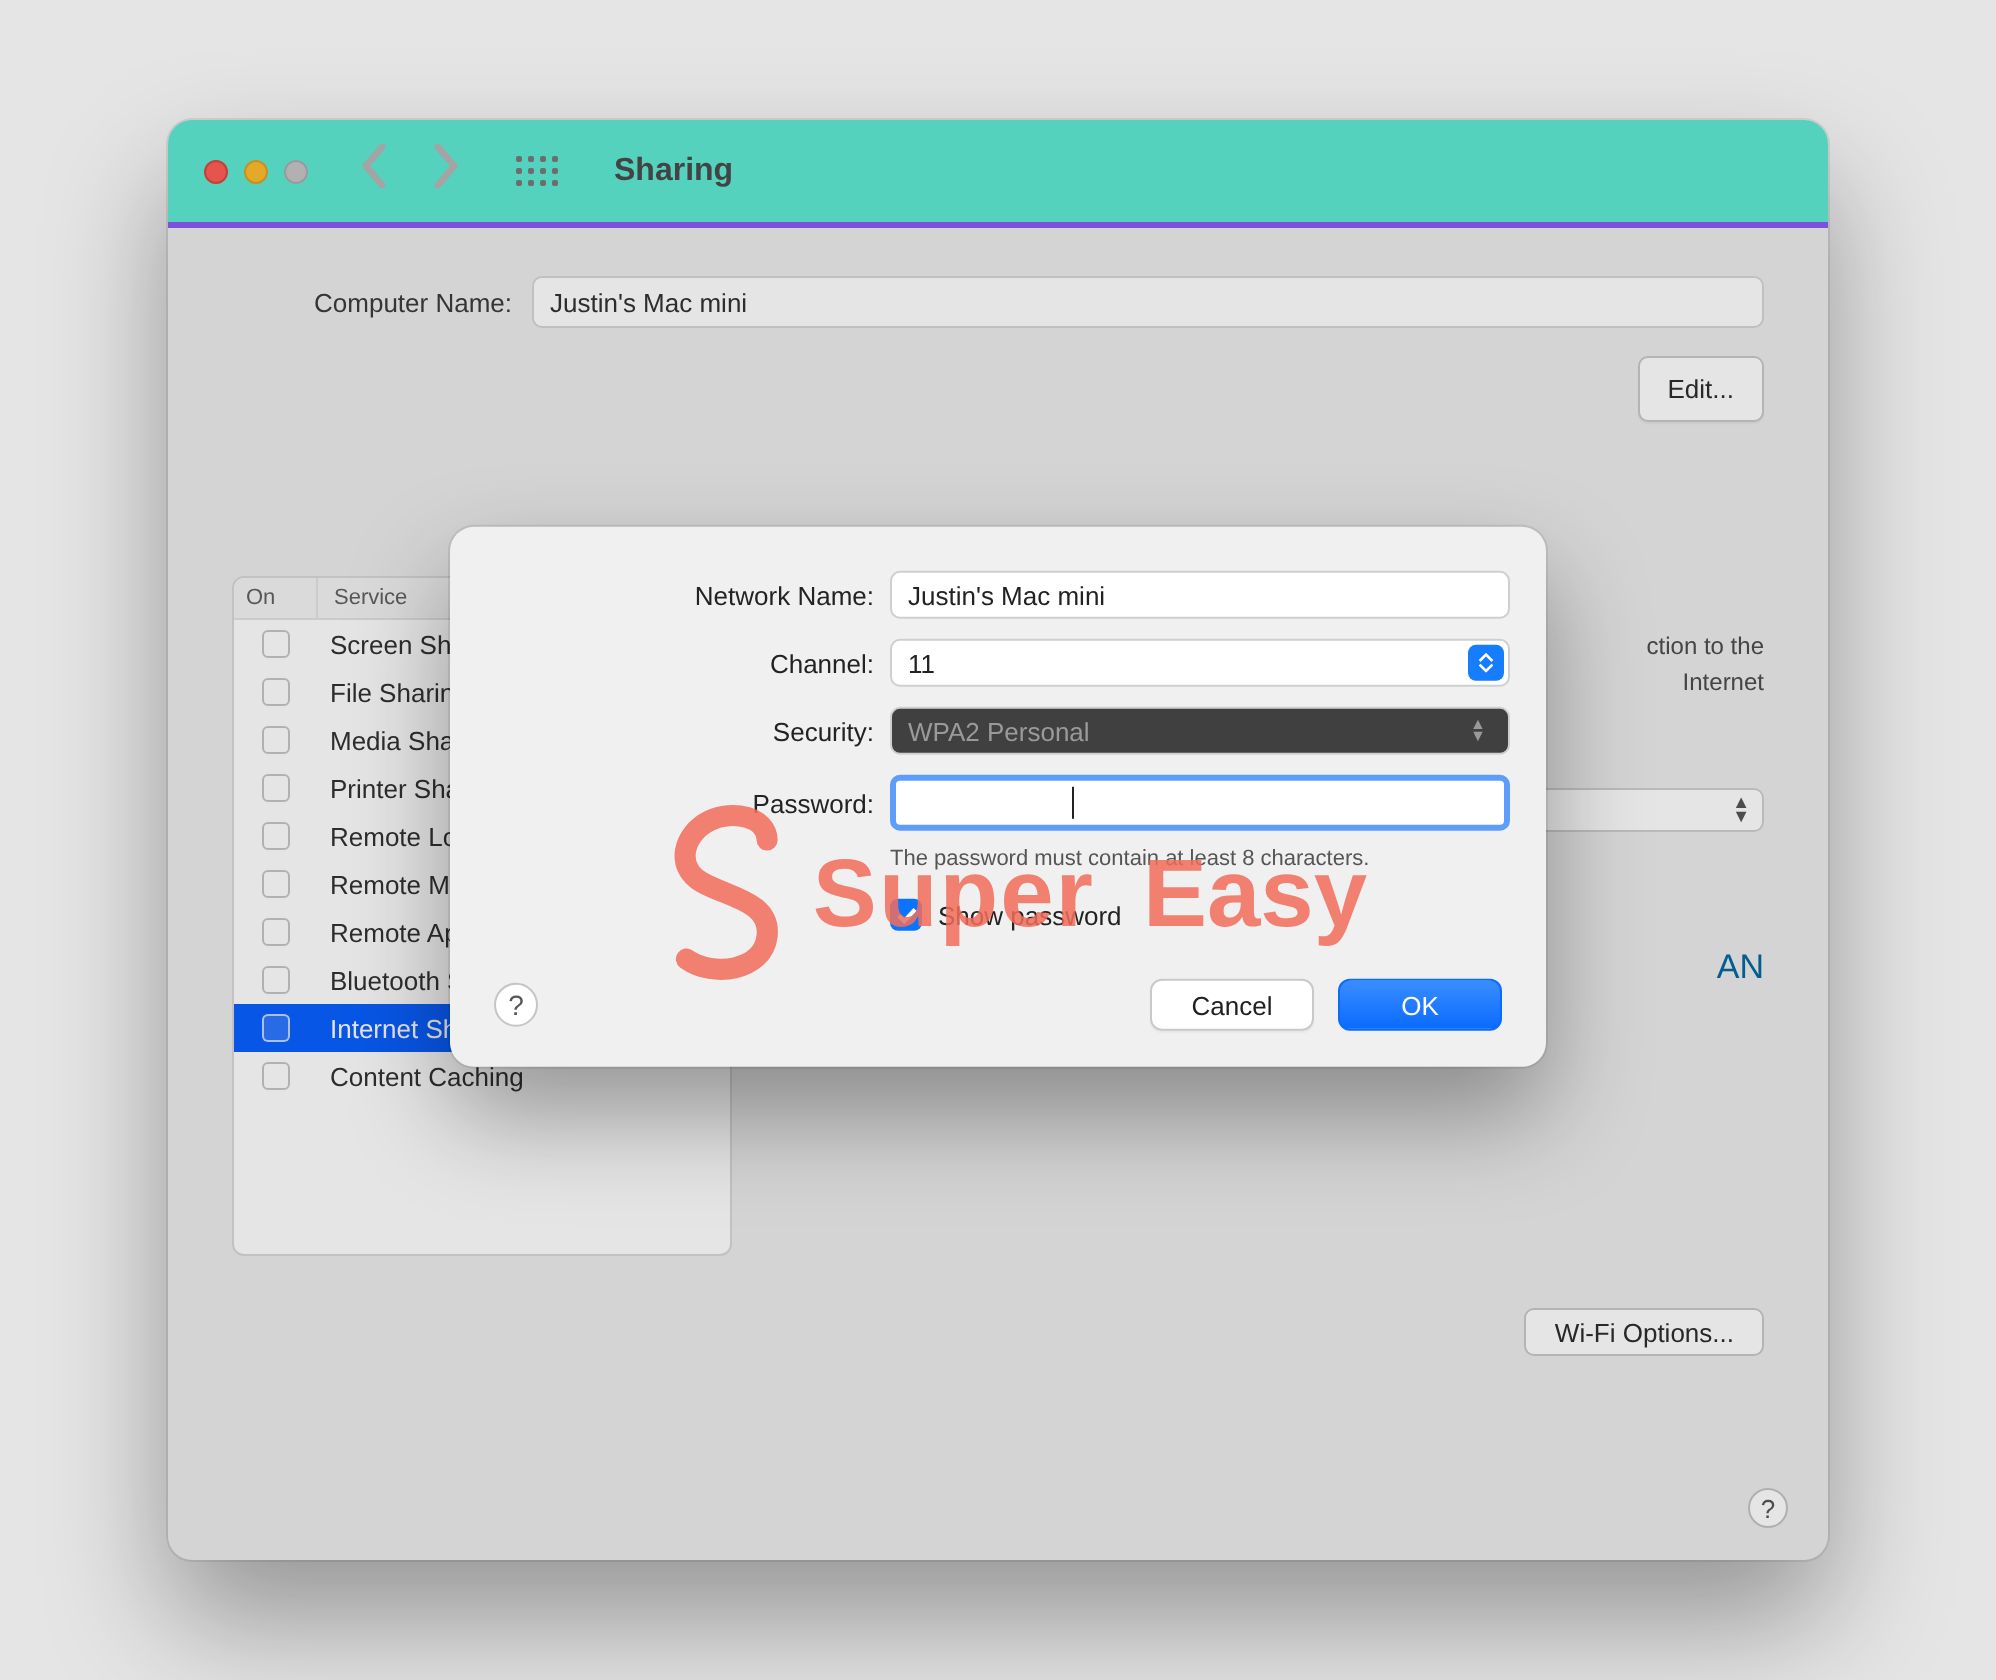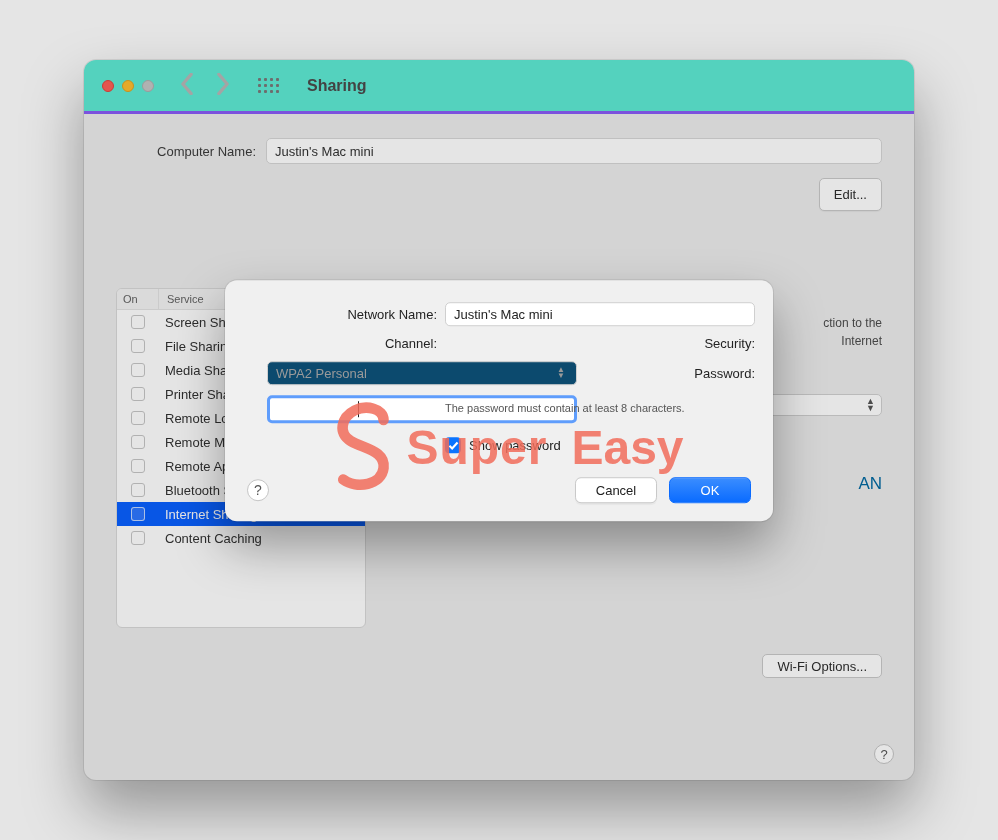--- a/index.html
+++ b/index.html
@@ -107,21 +107,21 @@
       height:24px; background:#fff; border:1px solid #cfcfcf; border-radius:5px; padding:0 8px; font-size:13px; color:#222; width: 310px;
     }
     .select-wrap {
       width: 310px;
       position: relative;
     }
     .select-box {
       height:24px; background:#fff; border:1px solid #cfcfcf; border-radius:5px; padding:0 8px;
       font-size:13px; color:#222; display:flex; align-items:center; justify-content:space-between;
     }
-    .select-box.disabled { color:#9a9a9a; background:#0c4a6e; }
+    .select-box.disabled { color:#9a9a9a; background:#404040; }
     .stepper {
       width:18px; height:18px; background:#167dff; border-radius:4px; display:flex; flex-direction:column;
       align-items:center; justify-content:center; color:#fff;
       position:absolute; right:3px; top:3px;
     }
     .stepper svg{ width:8px;height:5px; display:block;}
     .stepper-gray { width:14px; display:flex; flex-direction:column; align-items:center; font-size:8px; color:#999; line-height:6px; }
     .pwd-input {
       width:310px; height:28px; border:3px solid #5f9dfc; border-radius:5px; background:#fff; padding:0 8px; font-size:13px;
       display:flex; align-items:center;
@@ -289,20 +289,33 @@
 
 <div class="dim"></div>
 
 <div class="modal">
 
   <div class="form">
     <label>Network Name:</label>
     <input class="tinput" value="Justin's Mac mini" style="">
 
     <label>Channel:</label>
+    <div class="select-wrap">
+      <div class="select-box">
+        <span>11</span>
+      </div>
+      <div class="stepper">
+        <svg viewBox="0 0 10 6">
+            <path d="M1 5 L5 1 L9 5" fill="none" stroke="#fff" stroke-width="1.6"></path>
+          </svg>
+        <svg viewBox="0 0 10 6">
+            <path d="M1 1 L5 5 L9 1" fill="none" stroke="#fff" stroke-width="1.6"></path>
+          </svg>
+      </div>
+    </div>
 
     <label>Security:</label>
     <div class="select-wrap">
       <div class="select-box disabled">
         <span>WPA2 Personal</span>
         <span class="stepper-gray">▲<br>▼</span>
       </div>
     </div>
 
     <label>Password:</label>

